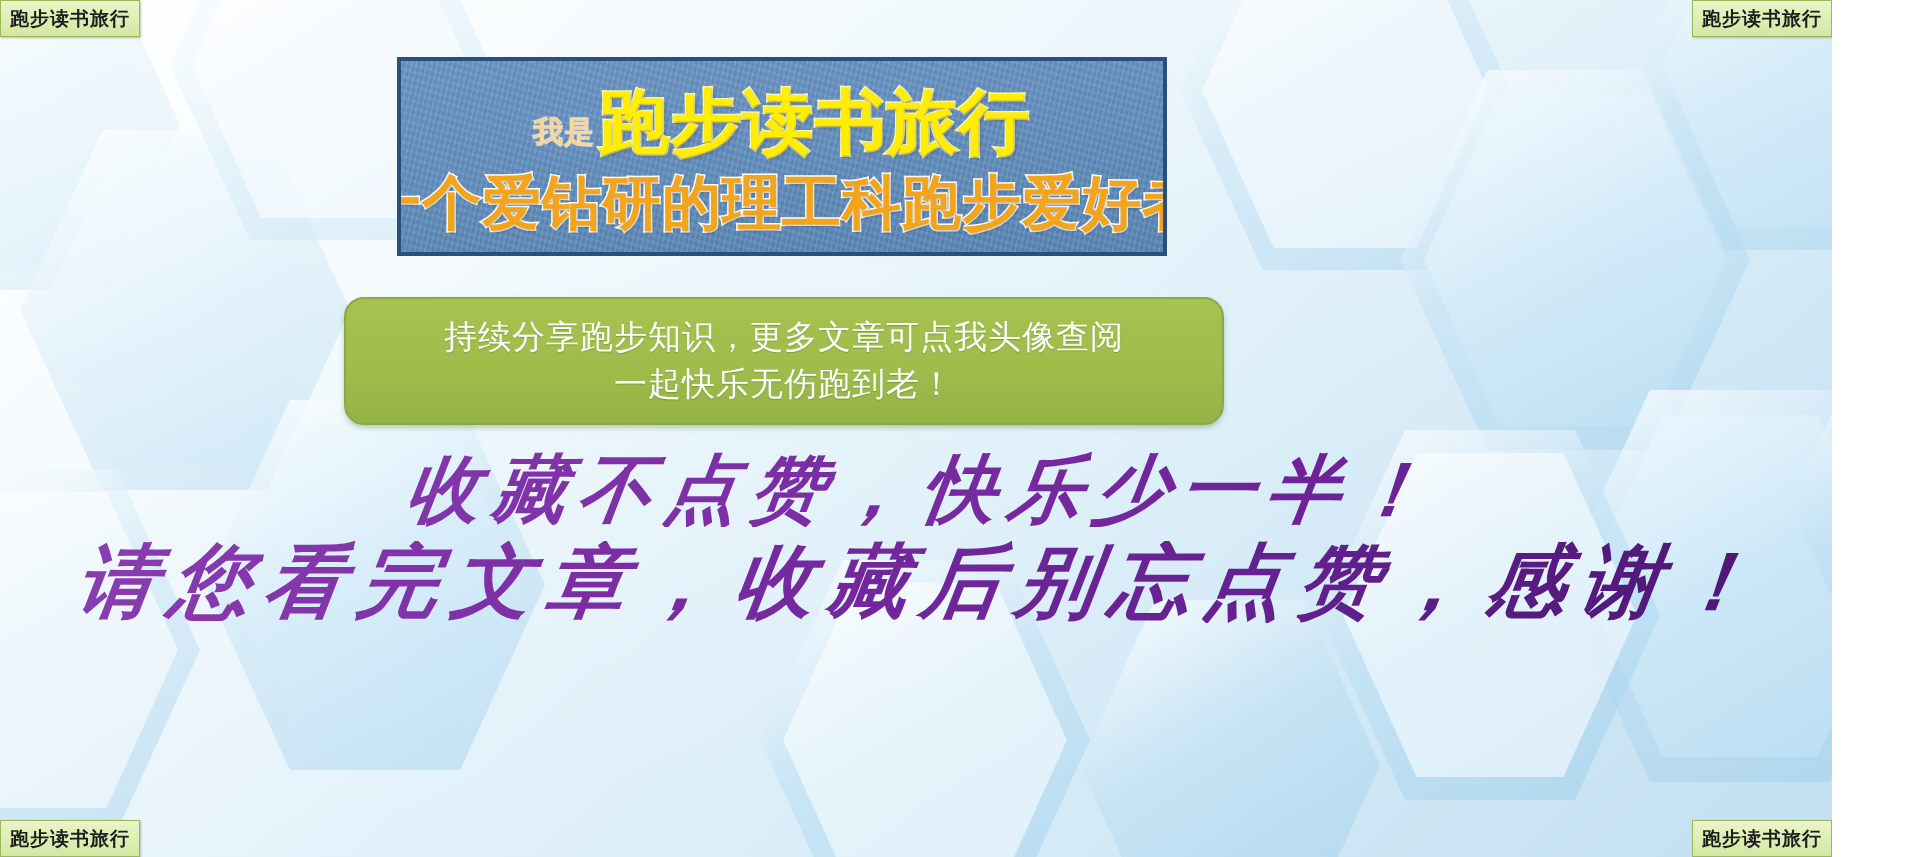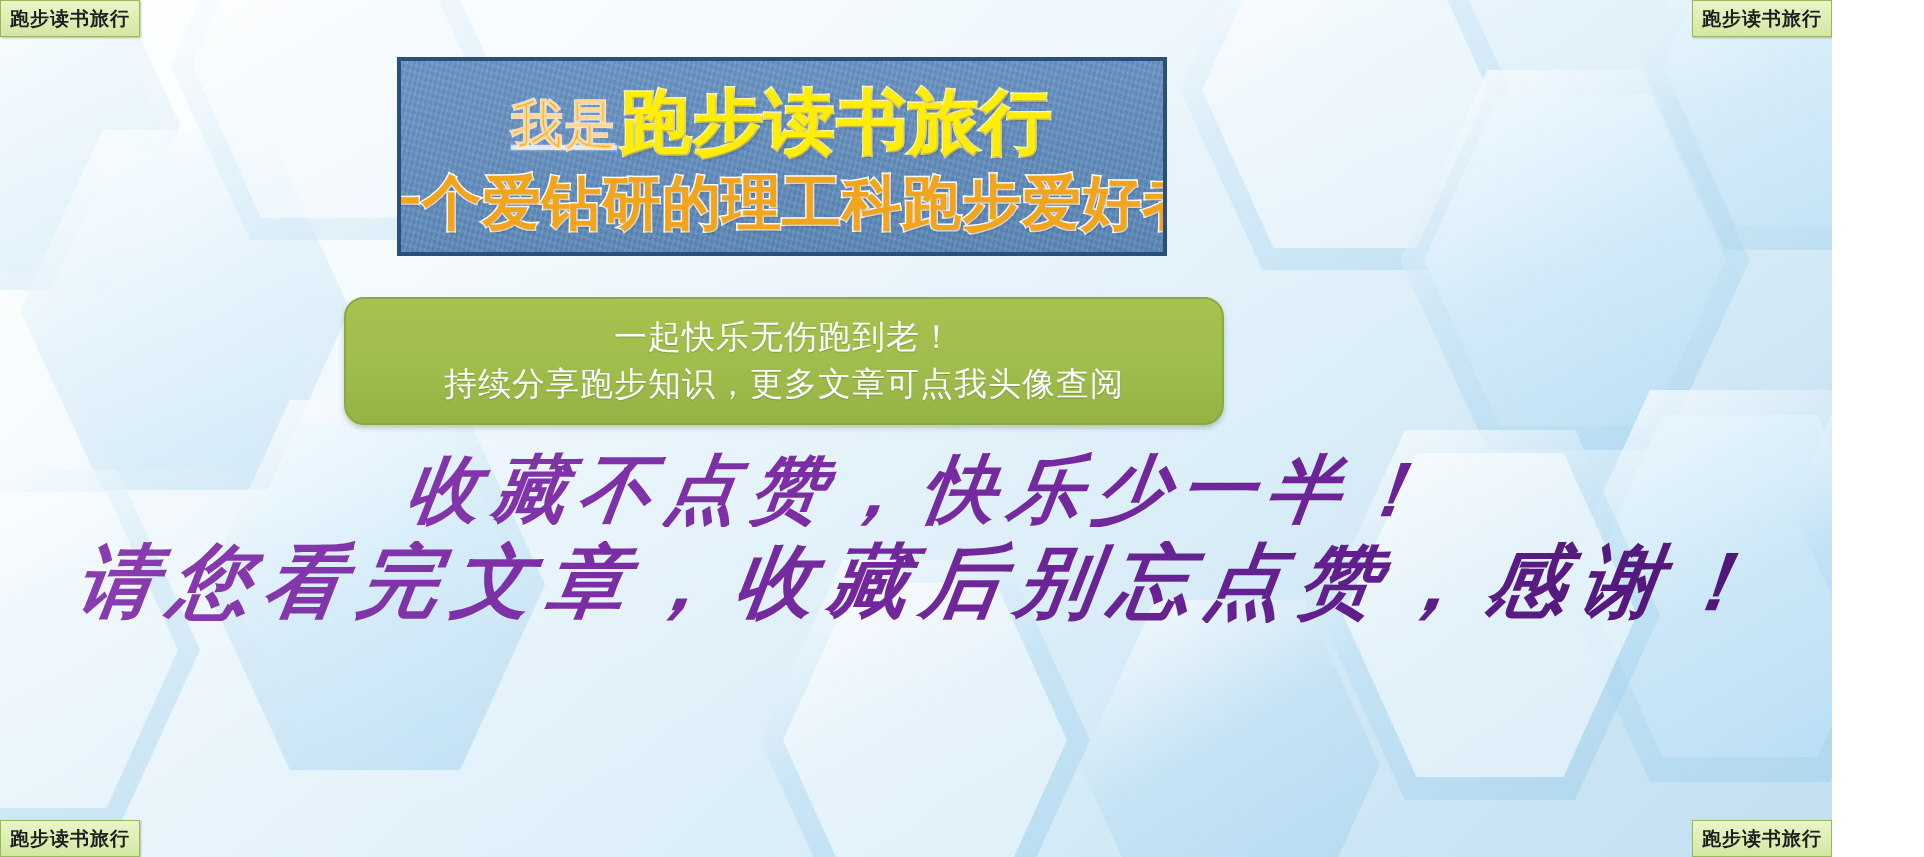--- a/index.html
+++ b/index.html
@@ -107,29 +107,28 @@
   }
   .banner-line1 {
     display: flex;
     align-items: baseline;
     justify-content: center;
     line-height: 1;
     margin-top: 6px;
   }
   .b-prefix {
     font-family: "DejaVu Sans", "Liberation Sans", sans-serif;
-    font-size: 52px;
+    font-size: 30px;
     font-weight: 700;
     color: #f5a81c;
     letter-spacing: 1px;
     -webkit-text-stroke: 1px rgba(255,255,255,0.55);
     text-shadow: 0 0 2px rgba(255,255,255,0.6);
     position: relative;
     top: -4px;
-    text-decoration: underline;
   }
   .b-main {
     font-family: "DejaVu Sans", "Liberation Sans", sans-serif;
     font-size: 70px;
     font-weight: 700;
     color: #ffee00;
     letter-spacing: 2px;
     -webkit-text-stroke: 3px #fff9b0;
     paint-order: stroke fill;
     text-shadow:
@@ -281,22 +280,22 @@
 
   <div class="banner">
     <div class="banner-line1">
       <span class="b-prefix">我是</span>
       <span class="b-main">跑步读书旅行</span>
     </div>
     <div class="banner-line2">一个爱钻研的理工科跑步爱好者</div>
   </div>
 
   <div class="greenbox">
+    <div class="gb-line">持续分享跑步知识，更多文章可点我头像查阅</div>
     <div class="gb-line">一起快乐无伤跑到老！</div>
-    <div class="gb-line">持续分享跑步知识，更多文章可点我头像查阅</div>
   </div>
 
   <div class="calli">
     <div class="calli-line calli-1">收藏不点赞，快乐少一半！</div>
     <div class="calli-line calli-2">请您看完文章，收藏后别忘点赞，感谢！</div>
   </div>
 
 </div>
 
 </body></html>

